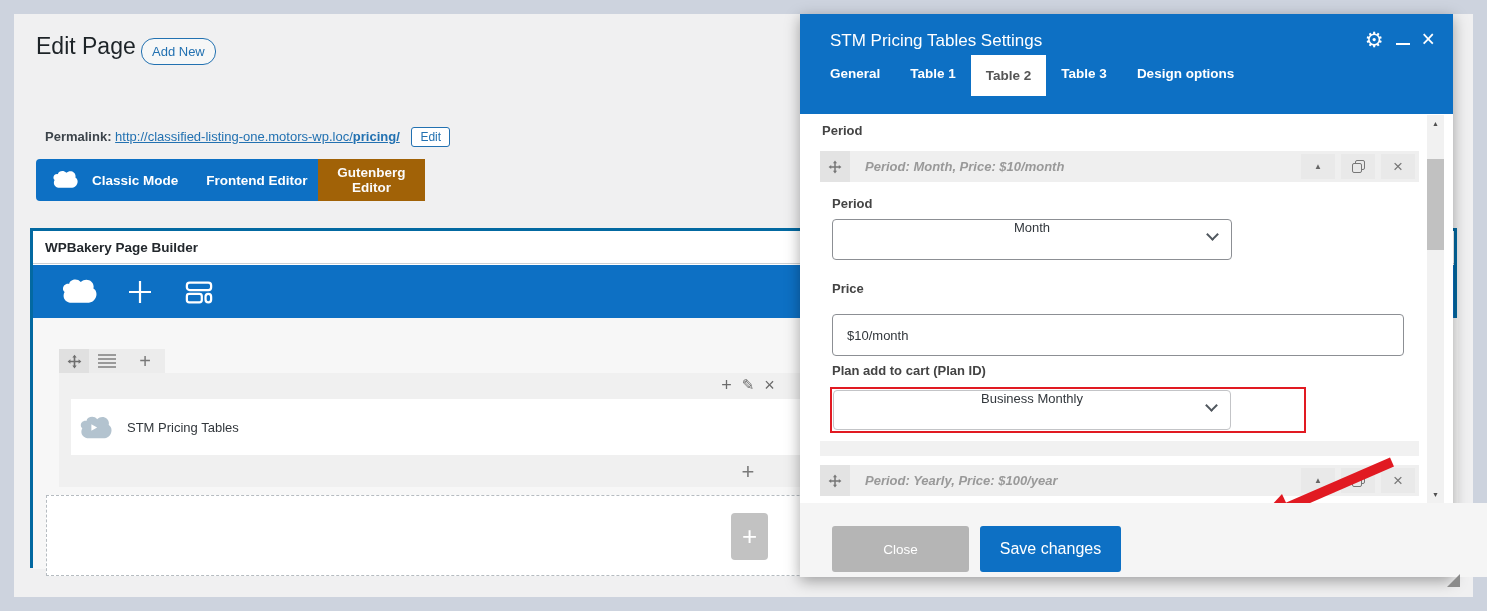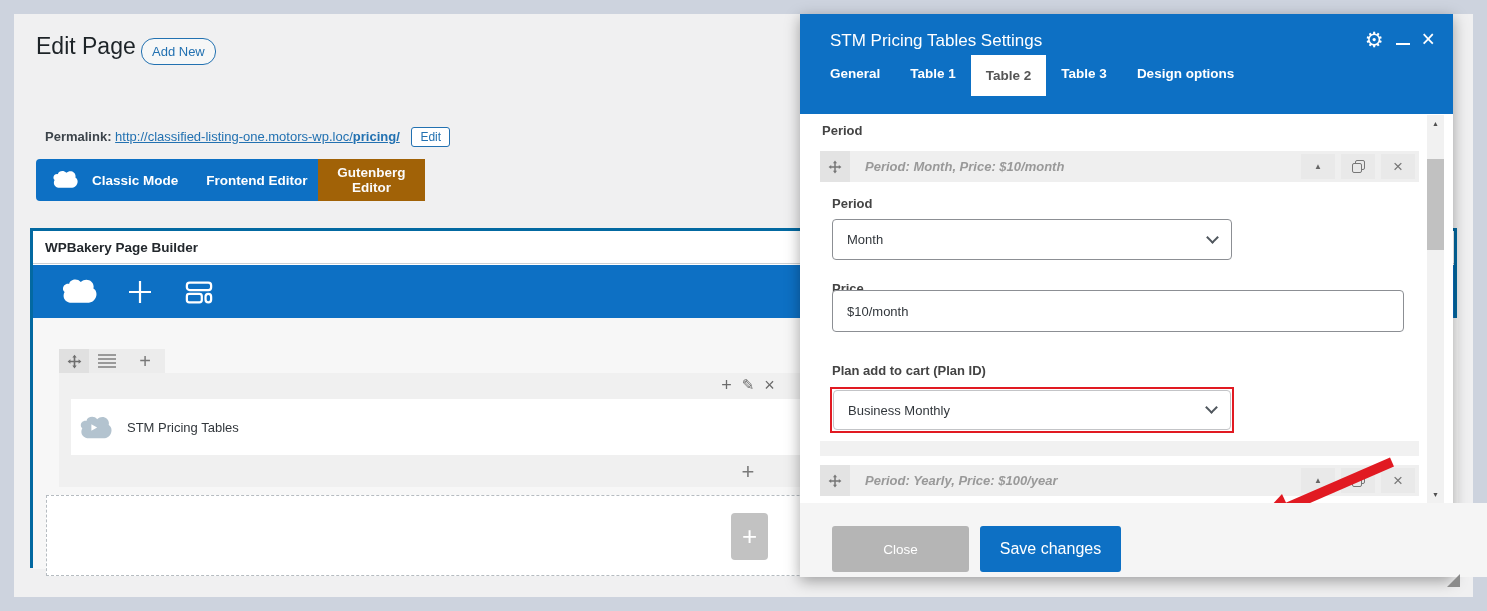--- a/index.html
+++ b/index.html
@@ -77,27 +77,27 @@
   .copy-ic { position:relative; width:13px; height:13px; }
   .copy-ic i { position:absolute; width:10px; height:10px; border:1.5px solid #777; border-radius:2px; display:block; }
   .copy-ic i:first-child { left:3px; top:0; }
   .copy-ic i:last-child { left:0; top:3px; background:#e9e9e9; }
   .x-ic { font-size:17px; line-height:17px; }
   .field-label { left:32px; font-weight:700; color:#444; }
   #lbl-period { top:82px; }
   #lbl-price { top:167px; }
   #lbl-plan { top:249px; }
   .fake-select { left:32px; width:400px; height:41px; background:#fff; border:1px solid #8c8f94; border-radius:4px;
-                 display:flex; align-items:center; padding:0 14px; color:#32373c; cursor:pointer; }
+                 display:flex; align-items:center; padding:0 14px; color:#32373c; cursor:pointer;flex-direction:column; }
   #select-period { top:105px; }
   .chev { margin-left:auto; width:9px; height:9px; border-right:2px solid #50575e; border-bottom:2px solid #50575e;
           transform:rotate(45deg); margin-top:-5px; }
-  #price-input { left:32px; top:176px; width:572px; height:42px; border:1px solid #8c8f94; border-radius:4px;
+  #price-input { left:32px; top:200px; width:572px; height:42px; border:1px solid #8c8f94; border-radius:4px;
                  padding:0 14px; font-size:13px; color:#32373c; font-family:"Liberation Sans",sans-serif; }
-  #plan-red-wrap { left:30px; top:273px; width:404px; height:46px; border:2px solid #e11a22; }
+  #plan-red-wrap { left:30px; top:273px; width:476px; height:46px; border:2px solid #e11a22; }
   #select-plan { left:1px; top:1px; width:398px; height:40px; border:1px solid #c3c4c7; }
   #group-strip { left:20px; top:327px; width:599px; height:15px; background:#f1f1f1; }
 
   
   #modal-scrollbar { right:9px; top:101px; width:17px; height:388px; background:#f1f1f1; }
   .sb-arrow { width:17px; height:17px; display:flex; align-items:center; justify-content:center; font-size:7px; color:#505050; cursor:pointer; }
   #sb-down { position:absolute; bottom:0; }
   #sb-thumb { position:absolute; left:0; top:44px; width:17px; height:91px; background:#c1c1c1; cursor:grab; }
 
   

